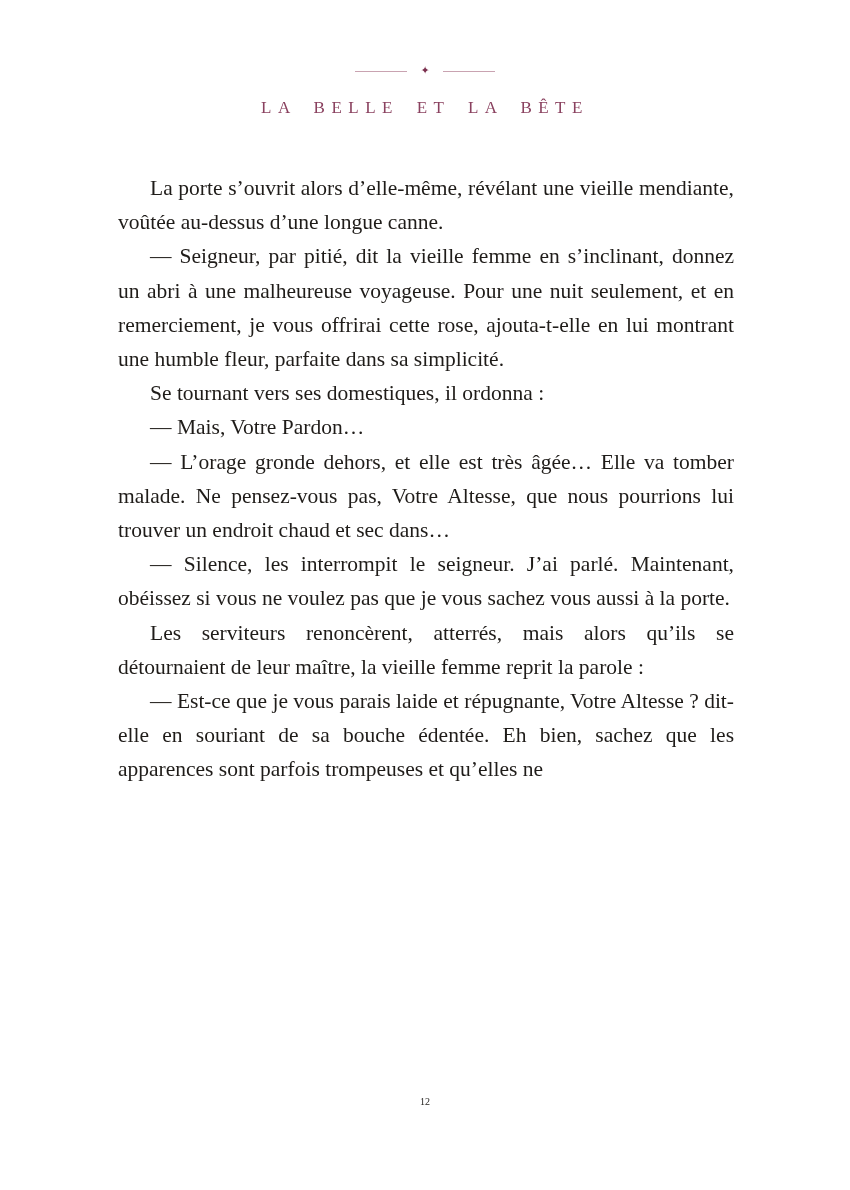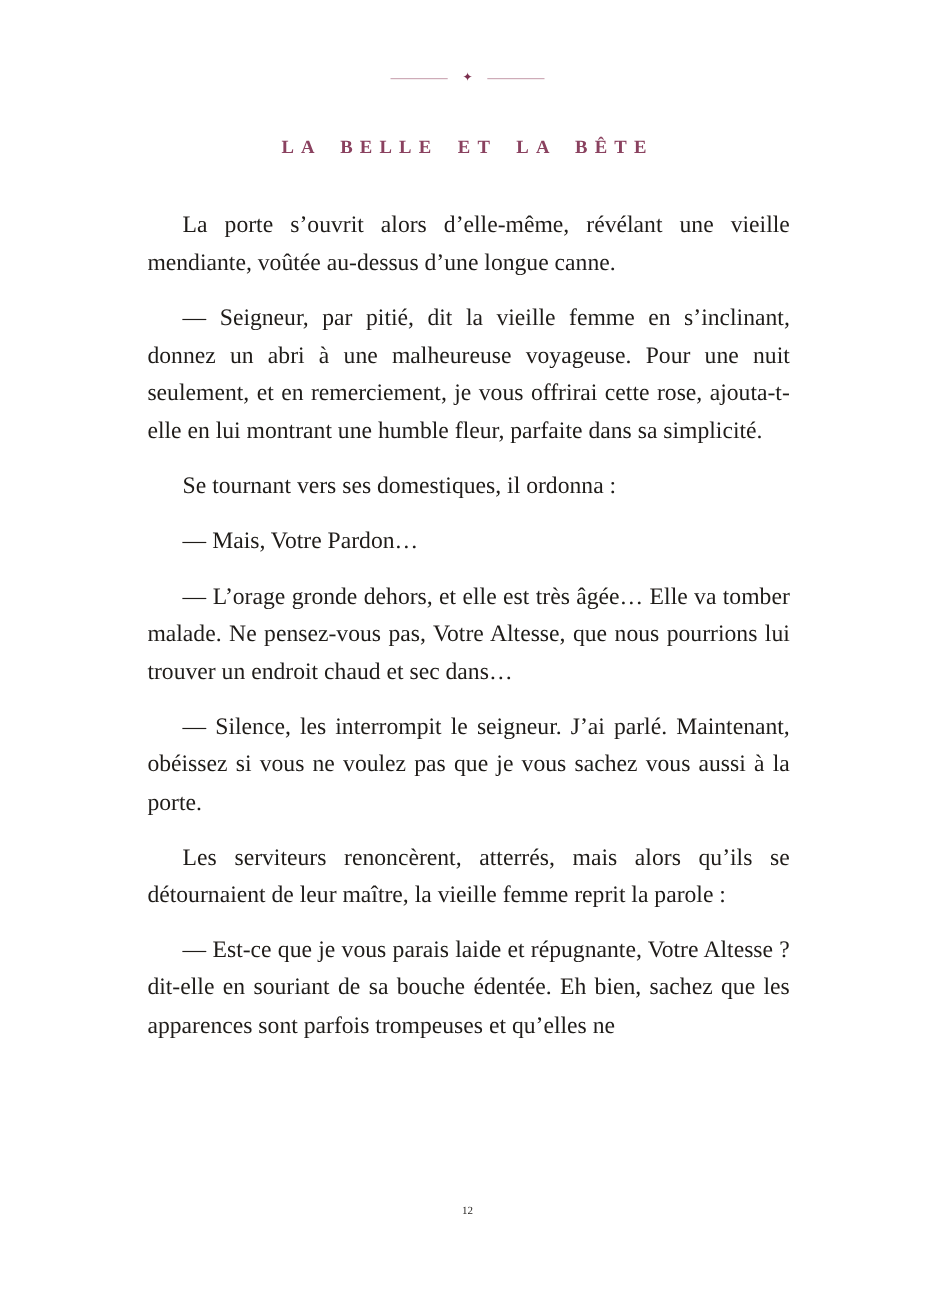--- a/index.html
+++ b/index.html
@@ -39,39 +39,38 @@
     transform: translateY(-1px);
   }
   .chapter-title {
     position: absolute;
     top: 98px;
     left: 0;
     width: 100%;
     text-align: center;
     color: #8a415f;
     font-size: 17px;
-    font-weight: bold;
+    font-weight: normal;
     letter-spacing: 6.5px;
     word-spacing: 7px;
     white-space: nowrap;
-    margin-top: 26px;
   }
   .text-block {
     position: absolute;
     top: 171px;
     left: 118px;
     width: 616px;
     font-size: 21.5px;
     line-height: 34.2px;
     text-align: justify;
     color: #1f1c19;
     hyphens: none;
   }
   .text-block p {
-    margin: 16px;
+    margin: 0;
     text-indent: 32px;
   }
   .page-number {
     position: absolute;
     top: 1096px;
     left: 0;
     width: 100%;
     text-align: center;
     font-size: 10px;
     color: #262421;

